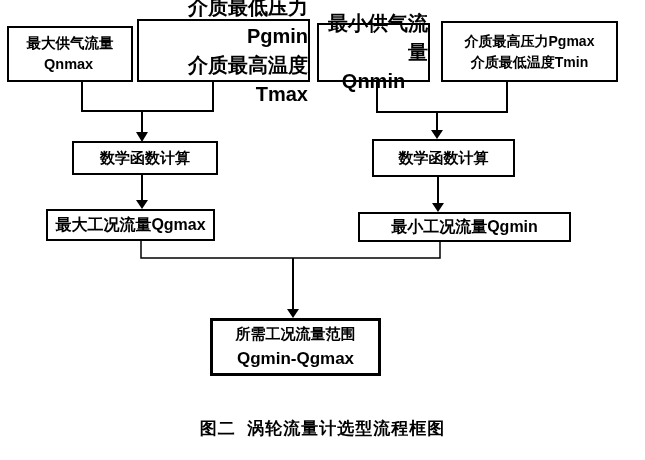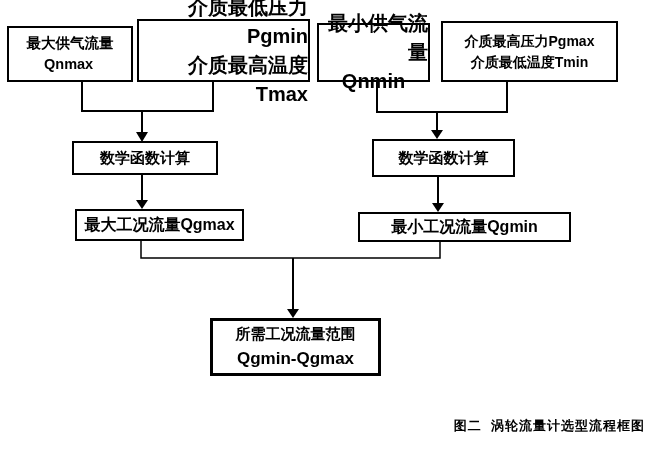--- a/index.html
+++ b/index.html
@@ -29,31 +29,31 @@
   
   #box-qnmax {left:7px;  top:26px; width:126px; height:56px; font-size:14.5px;}
   #box-qnmax .line2{align-self:flex-start;margin-left:35px;}
   #box-pgmin {left:137px; top:19px; width:173px; height:63px; font-size:20px;}
   #box-qnmin {left:317px; top:23px; width:113px; height:59px; font-size:20px;}
   #box-pgmax {left:441px; top:21px; width:177px; height:61px; font-size:14px;}
   
   #box-math-left  {left:72px;  top:141px; width:146px; height:34px; font-size:15px;}
   #box-math-right {left:372px; top:139px; width:143px; height:38px; font-size:15px;}
   
-  #box-qgmax {left:75px;  top:209px; width:169px; height:32px; font-size:16px;}
+  #box-qgmax {left:46px;  top:209px; width:169px; height:32px; font-size:16px;}
   #box-qgmin {left:358px; top:212px; width:213px; height:30px; font-size:16px;}
   
   #box-range {left:210px; top:318px; width:171px; height:58px; border-width:3px;
               font-size:15px; line-height:1.5;}
   #box-range .line2{font-size:17px;}
   .caption{
     position:absolute;
     left:0; top:417px; width:645px;
-    text-align:right;
-    font-size:13px;
+    text-align:center;
+    font-size:17px;
     font-weight:bold;
     white-space:pre;
     letter-spacing:1px;
   }
 </style>
 </head>
 <body>
 
 <div class="canvas">
 

